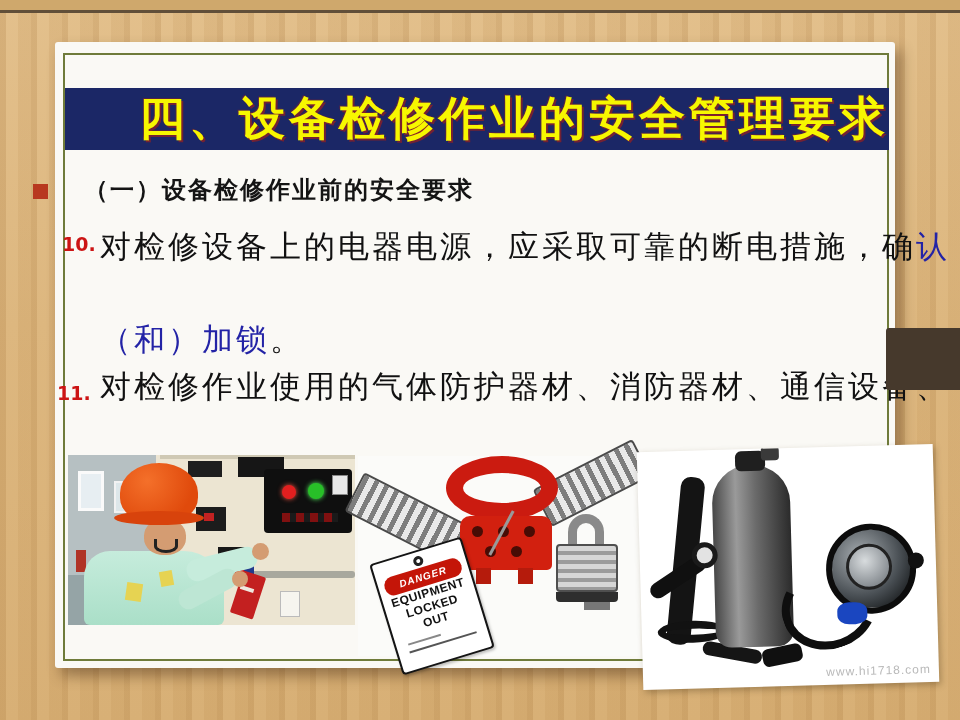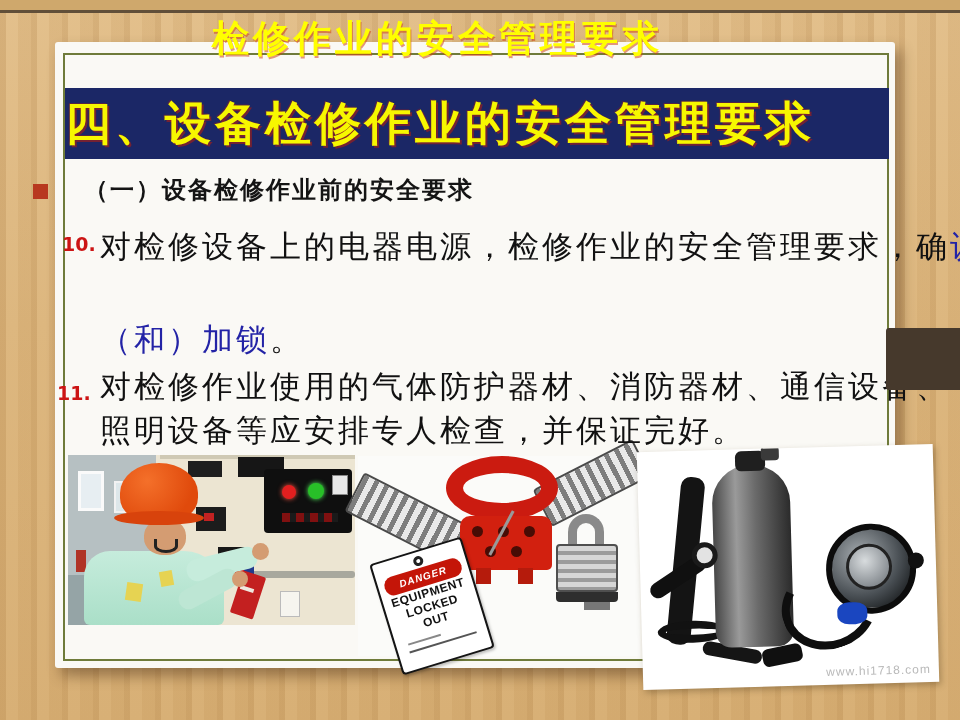--- a/index.html
+++ b/index.html
@@ -9,22 +9,22 @@
       repeating-linear-gradient(90deg, rgba(160,110,50,.20) 0 6px, rgba(255,255,255,0) 6px 18px, rgba(175,125,62,.12) 18px 31px),
       linear-gradient(180deg,#e3c08c 0%,#ddb77f 45%,#d8b076 100%);}
   .stage *{position:absolute;box-sizing:border-box;}
   .top-shade{left:0;top:0;width:960px;height:13px;background:#cfa86c;}
   .top-line{left:0;top:10px;width:960px;height:3px;background:#4e4030;opacity:.85;}
 
   .slide{left:55px;top:42px;width:840px;height:626px;background:#faf9f5;border-radius:3px;
          box-shadow:6px 8px 14px rgba(70,45,20,.45);}
   .inner-frame{left:63px;top:53px;width:826px;height:608px;border:2px solid #6f7b3a;z-index:1;}
 
-  .banner{left:65px;top:88px;width:824px;height:71px;background:#1b2766;display:flex;
-          align-items:center;justify-content:flex-start;z-index:2;}
+  .banner{left:65px;top:88px;width:824px;height:62px;background:#1b2766;display:flex;
+          align-items:center;justify-content:flex-end;z-index:2;}
   .banner span{position:static;font-weight:bold;font-size:46px;color:#f7f700;letter-spacing:4px;
           white-space:nowrap;text-shadow:2px 2px 0 rgba(190,30,10,.55),-1px -1px 0 rgba(190,30,10,.35);}
 
   .top-title{left:212px;top:14px;font-weight:bold;font-size:37px;color:#ffff00;letter-spacing:4px;
           z-index:6;white-space:nowrap;text-shadow:1px 2px 0 rgba(205,70,20,.55);}
 
   .bullet{left:33px;top:184px;width:15px;height:15px;background:#b8381f;z-index:3;}
   .heading{left:84px;top:174px;font-family:"Liberation Serif",serif;font-weight:600;font-size:24px;
           color:#141414;letter-spacing:2px;white-space:nowrap;z-index:3;}
 
@@ -127,39 +127,35 @@
   <div class="top-shade"></div>
   <div class="top-line"></div>
 
   <div class="slide"></div>
   <div class="inner-frame"></div>
 
   <div class="banner">
     <span>四、设备检修作业的安全管理要求</span>
   </div>
 
-  <div class="top-title">检修作业的安全管理要求</div>
 
   <div class="bullet"></div>
   <div class="heading">（一）设备检修作业前的安全要求</div>
 
   <div class="num" style="left:62px;top:233px;">10.</div>
   <div class="t-line" style="left:100px;top:226px;">
-    <span>对检修设备上的电器电源，检修作业的安全管理要求，确</span><span class="seg-blue">认</span>
+    <span>对检修设备上的电器电源，应采取可靠的断电措施，确</span><span class="seg-blue">认</span>
   </div>
   <div class="t-line" style="left:100px;top:319px;">
     <span class="seg-blue">（和）加锁</span><span>。</span>
   </div>
 
   <div class="num" style="left:57px;top:382px;">11.</div>
   <div class="t-line" style="left:100px;top:366px;">
     <span>对检修作业使用的气体防护器材、消防器材、通信设备、</span>
-  </div>
-  <div class="t-line" style="left:100px;top:410px;">
-    <span>照明设备等应安排专人检查，并保证完好。</span>
   </div>
 
   <div class="photo-left">
     <div class="lp-win1"></div>
     <div class="lp-win2"></div>
     <div class="lp-wall-dark"></div>
     <div class="lp-ext"></div>
     <div class="lp-pipe"></div>
     <div class="lp-dev1"></div>
     <div class="lp-dev2"></div>

